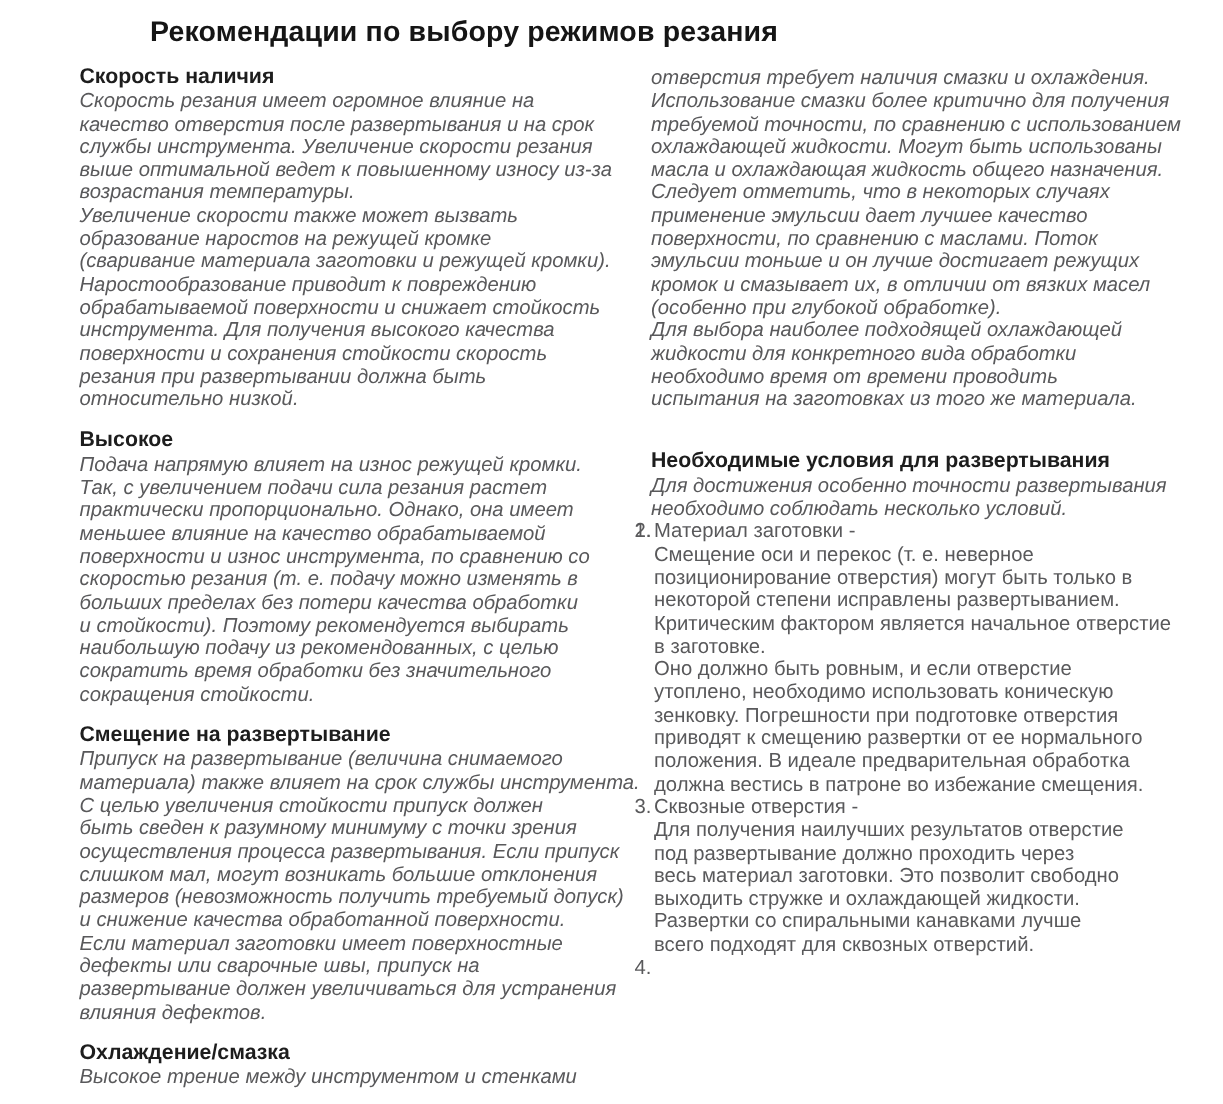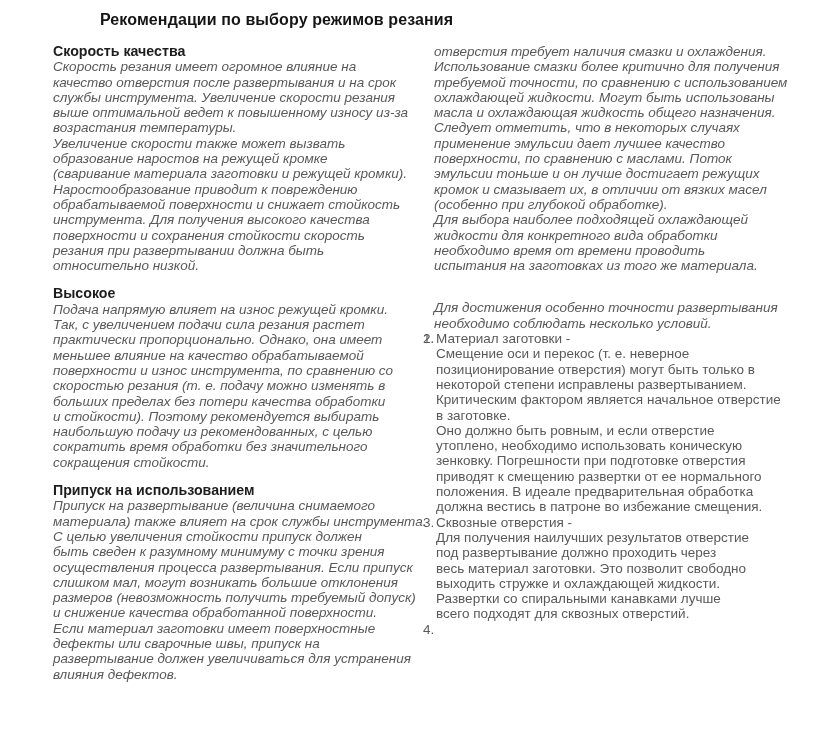--- a/index.html
+++ b/index.html
@@ -13,21 +13,21 @@
     height: 736px;
     background: #ffffff;
     font-family: "Liberation Sans", sans-serif;
     overflow: hidden;
   }
   .doc-title {
     position: absolute;
     left: 100px;
     top: 11px;
     margin: 0;
-    font-size: 16px;
+    font-size: 19px;
     font-weight: bold;
     color: #151515;
     letter-spacing: 0.1px;
     white-space: nowrap;
   }
   .col {
     position: absolute;
     top: 44px;
     font-size: 13.5px;
     line-height: 15.3px;
@@ -69,21 +69,21 @@
 </head>
 <body>
 
 <div class="page">
 
   <h1 class="doc-title">Рекомендации по выбору режимов резания</h1>
 
   <div class="col col-left">
 
     <section class="doc-section">
-      <h2 class="sec-heading">Скорость качества</h2>
+      <h2 class="sec-heading">Скорость наличия</h2>
       <p class="body-text">Скорость резания имеет огромное влияние на
 качество отверстия после развертывания и на срок
 службы инструмента. Увеличение скорости резания
 выше оптимальной ведет к повышенному износу из-за
 возрастания температуры.
 Увеличение скорости также может вызвать
 образование наростов на режущей кромке
 (сваривание материала заготовки и режущей кромки).
 Наростообразование приводит к повреждению
 обрабатываемой поверхности и снижает стойкость
@@ -102,35 +102,39 @@
 поверхности и износ инструмента, по сравнению со
 скоростью резания (т. е. подачу можно изменять в
 больших пределах без потери качества обработки
 и стойкости). Поэтому рекомендуется выбирать
 наибольшую подачу из рекомендованных, с целью
 сократить время обработки без значительного
 сокращения стойкости.</p>
     </section>
 
     <section class="doc-section">
-      <h2 class="sec-heading">Припуск на использованием</h2>
+      <h2 class="sec-heading">Смещение на развертывание</h2>
       <p class="body-text">Припуск на развертывание (величина снимаемого
 материала) также влияет на срок службы инструмента.
 С целью увеличения стойкости припуск должен
 быть сведен к разумному минимуму с точки зрения
 осуществления процесса развертывания. Если припуск
 слишком мал, могут возникать большие отклонения
 размеров (невозможность получить требуемый допуск)
 и снижение качества обработанной поверхности.
 Если материал заготовки имеет поверхностные
 дефекты или сварочные швы, припуск на
 развертывание должен увеличиваться для устранения
 влияния дефектов.</p>
     </section>
 
+    <section class="doc-section">
+      <h2 class="sec-heading">Охлаждение/смазка</h2>
+      <p class="body-text">Высокое трение между инструментом и стенками</p>
+    </section>
 
   </div>
 
   <div class="col col-right">
 
     <p class="body-text">отверстия требует наличия смазки и охлаждения.
 Использование смазки более критично для получения
 требуемой точности, по сравнению с использованием
 охлаждающей жидкости. Могут быть использованы
 масла и охлаждающая жидкость общего назначения.
@@ -139,20 +143,21 @@
 поверхности, по сравнению с маслами. Поток
 эмульсии тоньше и он лучше достигает режущих
 кромок и смазывает их, в отличии от вязких масел
 (особенно при глубокой обработке).
 Для выбора наиболее подходящей охлаждающей
 жидкости для конкретного вида обработки
 необходимо время от времени проводить
 испытания на заготовках из того же материала.</p>
 
     <section class="doc-section sec-conditions">
+      <h2 class="sec-heading">Необходимые условия для развертывания</h2>
       <p class="body-text">Для достижения особенно точности развертывания
 необходимо соблюдать несколько условий.</p>
 
       <ol class="cond-list">
         <li class="cond-item"><span class="item-number">1.</span></li>
         <li class="cond-item"><span class="item-number">2.</span><span>Материал заготовки -
 Смещение оси и перекос (т. е. неверное
 позиционирование отверстия) могут быть только в
 некоторой степени исправлены развертыванием.
 Критическим фактором является начальное отверстие

